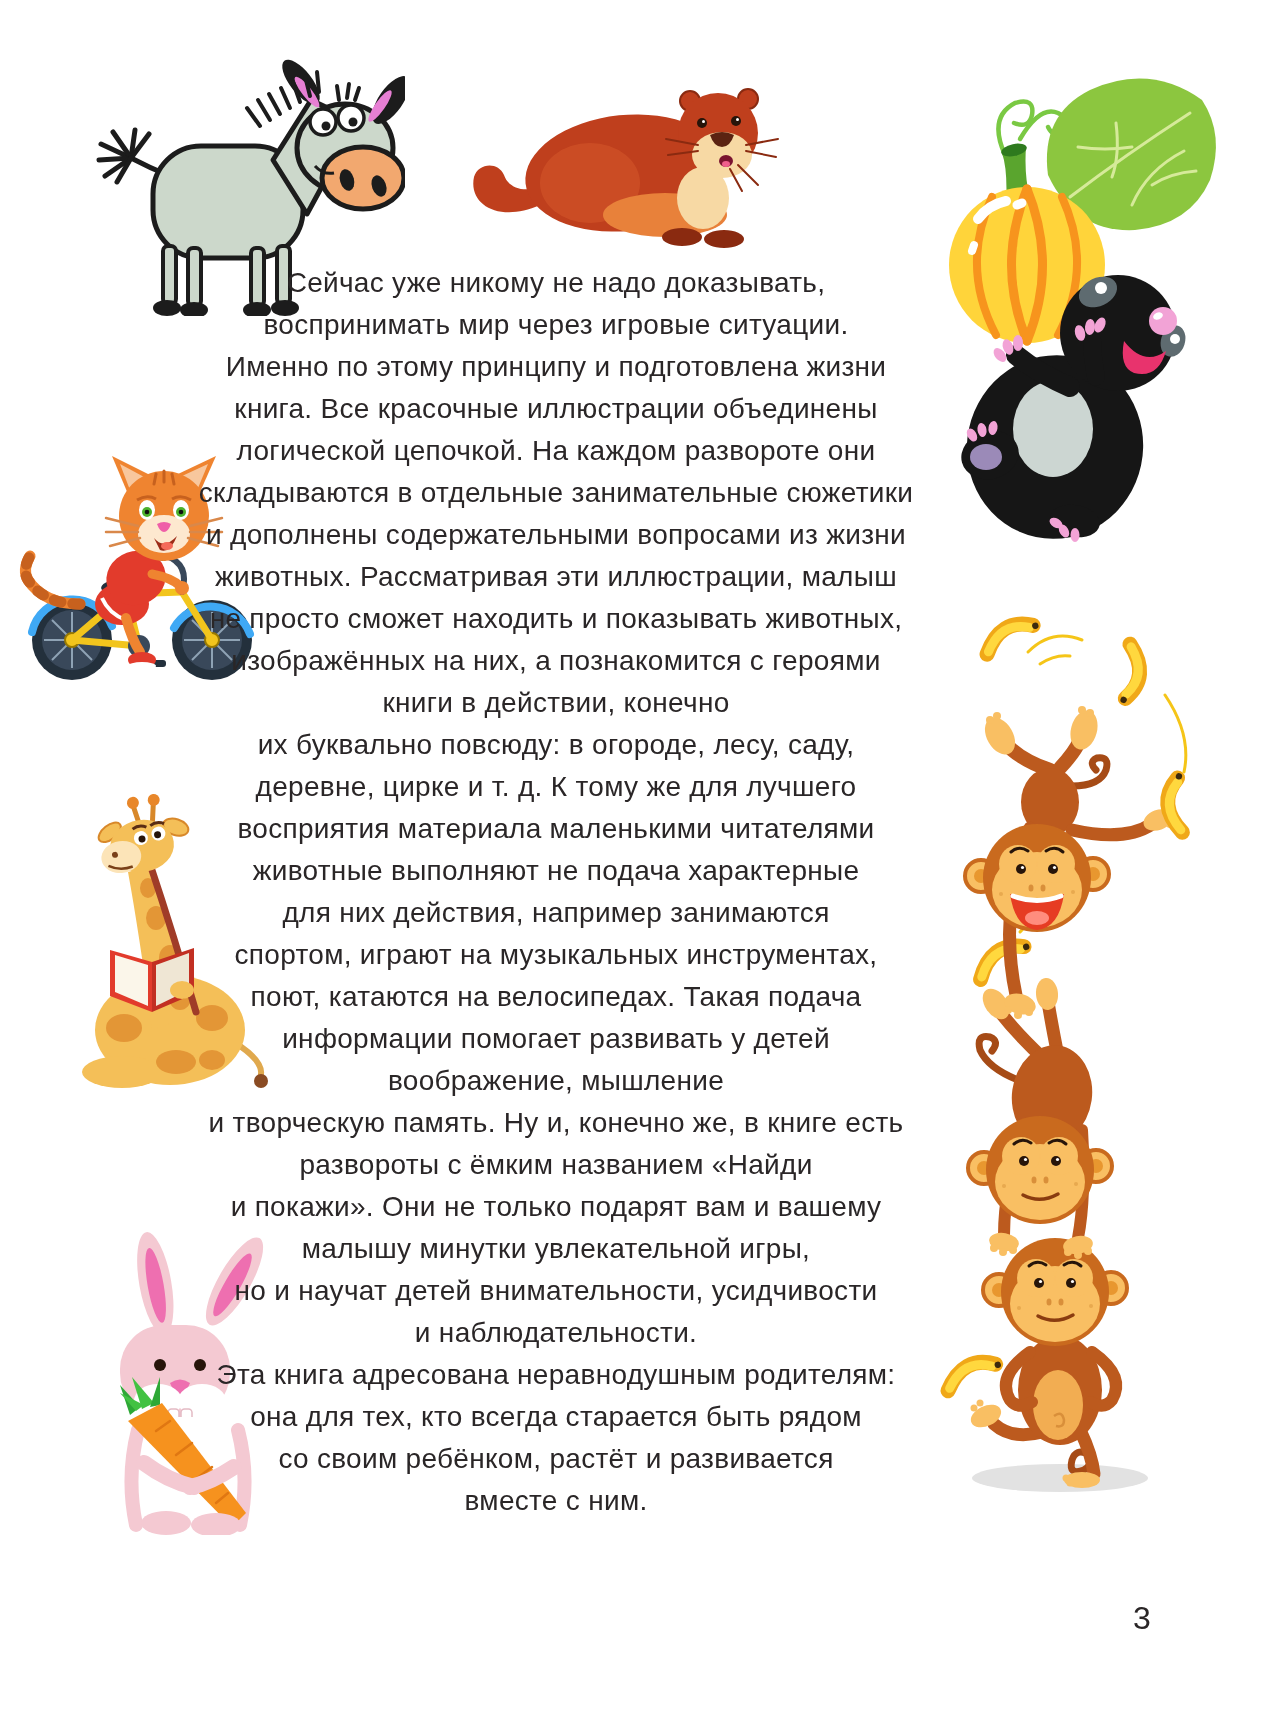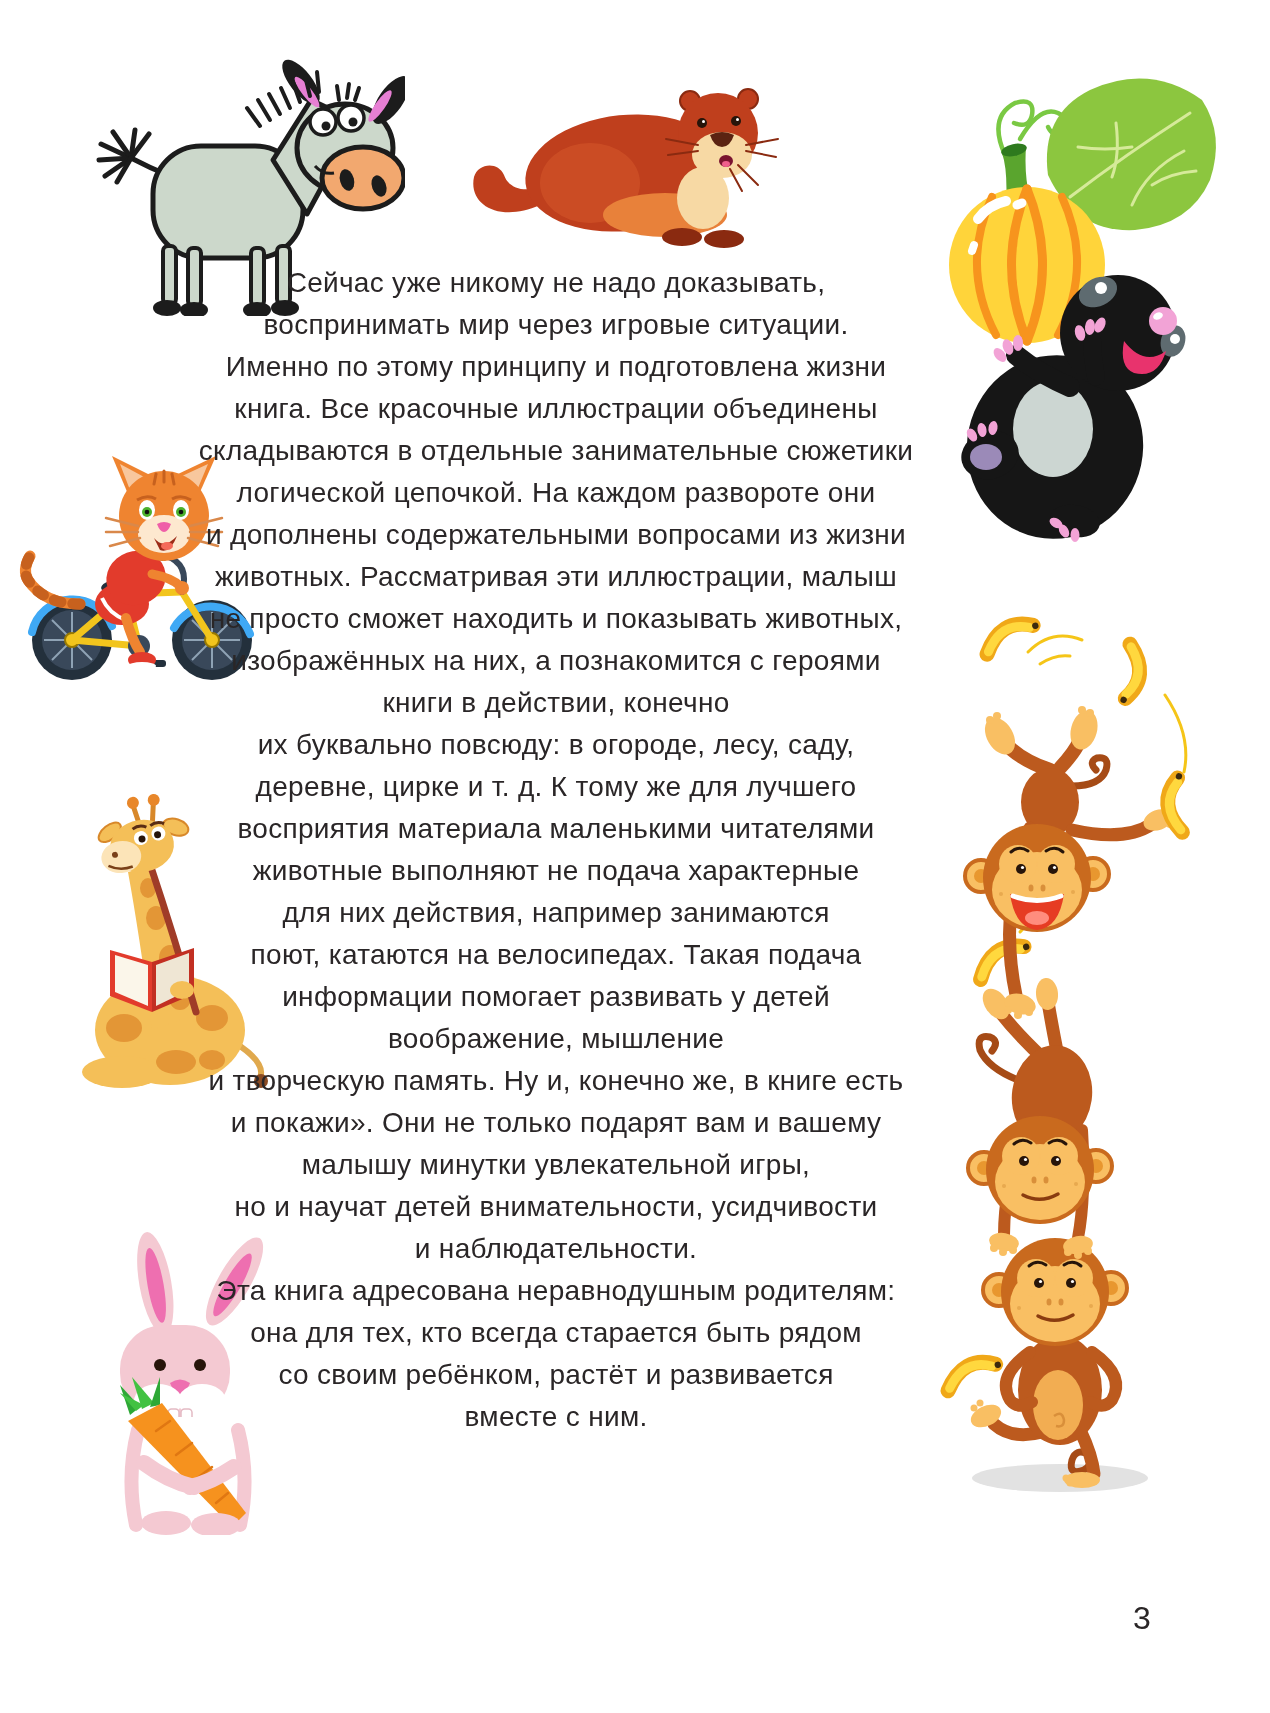--- a/index.html
+++ b/index.html
@@ -487,36 +487,38 @@
       <path d="M140,74 Q155,64 170,66"></path>
       <path d="M265,105 Q292,145 284,182"></path>
     </g>
   </svg>
 
   <div class="text-block">
     <span class="text-line">Сейчас уже никому не надо доказывать,</span>
     <span class="text-line">воспринимать мир через игровые ситуации.</span>
     <span class="text-line">Именно по этому принципу и подготовлена жизни</span>
     <span class="text-line">книга. Все красочные иллюстрации объединены</span>
+    <span class="text-line">логической цепочкой. На каждом развороте они</span>
     <span class="text-line">складываются в отдельные занимательные сюжетики</span>
-    <span class="text-line">логической цепочкой. На каждом развороте они</span>
     <span class="text-line">и дополнены содержательными вопросами из жизни</span>
     <span class="text-line">животных. Рассматривая эти иллюстрации, малыш</span>
     <span class="text-line">не просто сможет находить и показывать животных,</span>
     <span class="text-line">изображённых на них, а познакомится с героями</span>
     <span class="text-line">книги в действии, конечно</span>
     <span class="text-line">их буквально повсюду: в огороде, лесу, саду,</span>
     <span class="text-line">деревне, цирке и т. д. К тому же для лучшего</span>
     <span class="text-line">восприятия материала маленькими читателями</span>
     <span class="text-line">животные выполняют не подача характерные</span>
     <span class="text-line">для них действия, например занимаются</span>
+    <span class="text-line">спортом, играют на музыкальных инструментах,</span>
     <span class="text-line">поют, катаются на велосипедах. Такая подача</span>
     <span class="text-line">информации помогает развивать у детей</span>
     <span class="text-line">воображение, мышление</span>
     <span class="text-line">и творческую память. Ну и, конечно же, в книге есть</span>
+    <span class="text-line">развороты с ёмким названием «Найди</span>
     <span class="text-line">и покажи». Они не только подарят вам и вашему</span>
     <span class="text-line">малышу минутки увлекательной игры,</span>
     <span class="text-line">но и научат детей внимательности, усидчивости</span>
     <span class="text-line">и наблюдательности.</span>
     <span class="text-line">Эта книга адресована неравнодушным родителям:</span>
     <span class="text-line">она для тех, кто всегда старается быть рядом</span>
     <span class="text-line">со своим ребёнком, растёт и развивается</span>
     <span class="text-line">вместе с ним.</span>
   </div>
 

